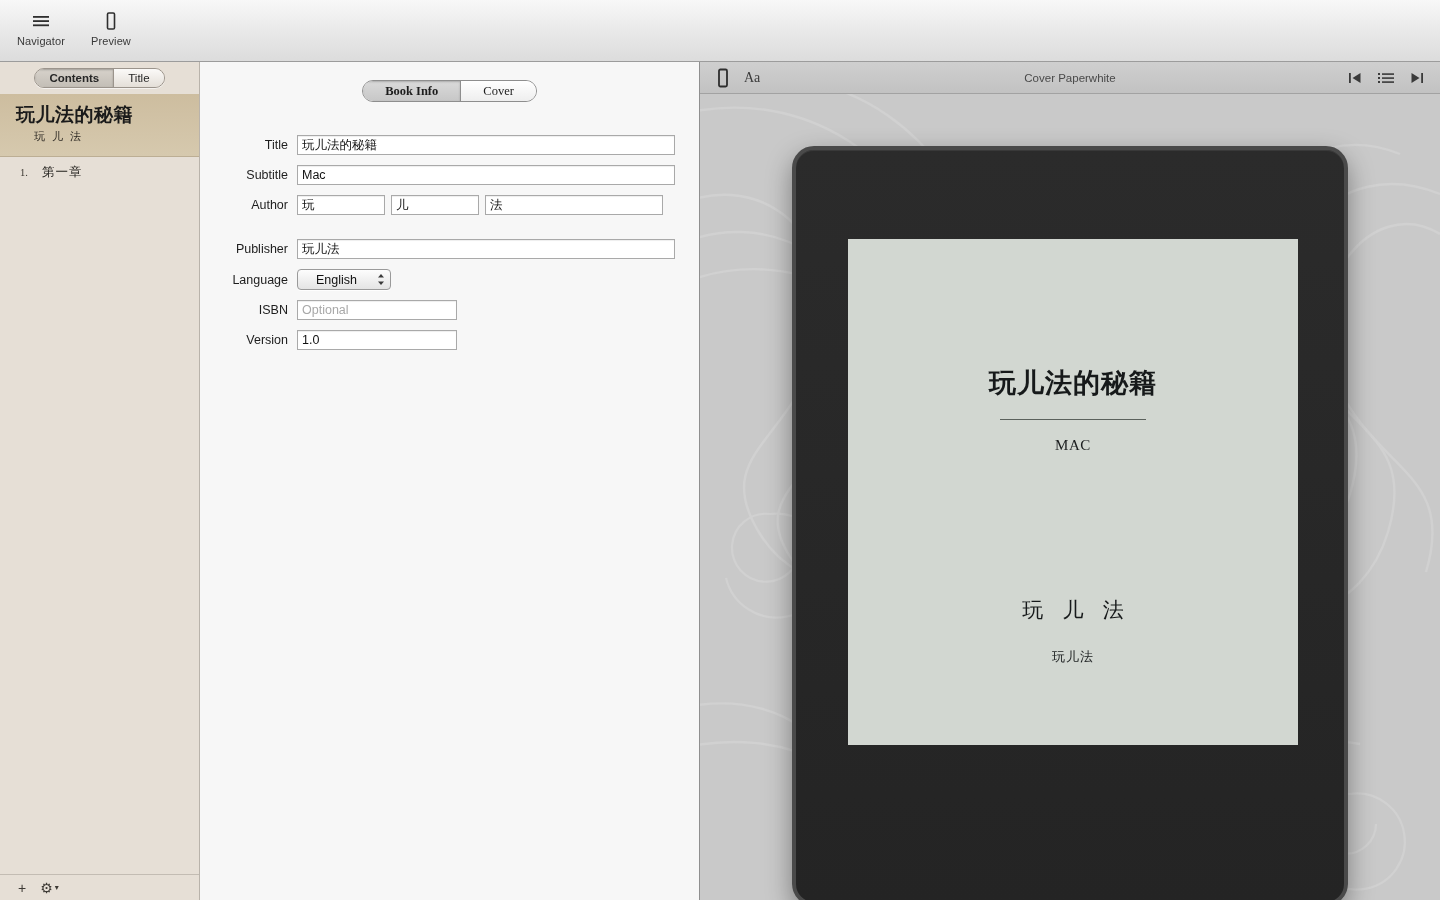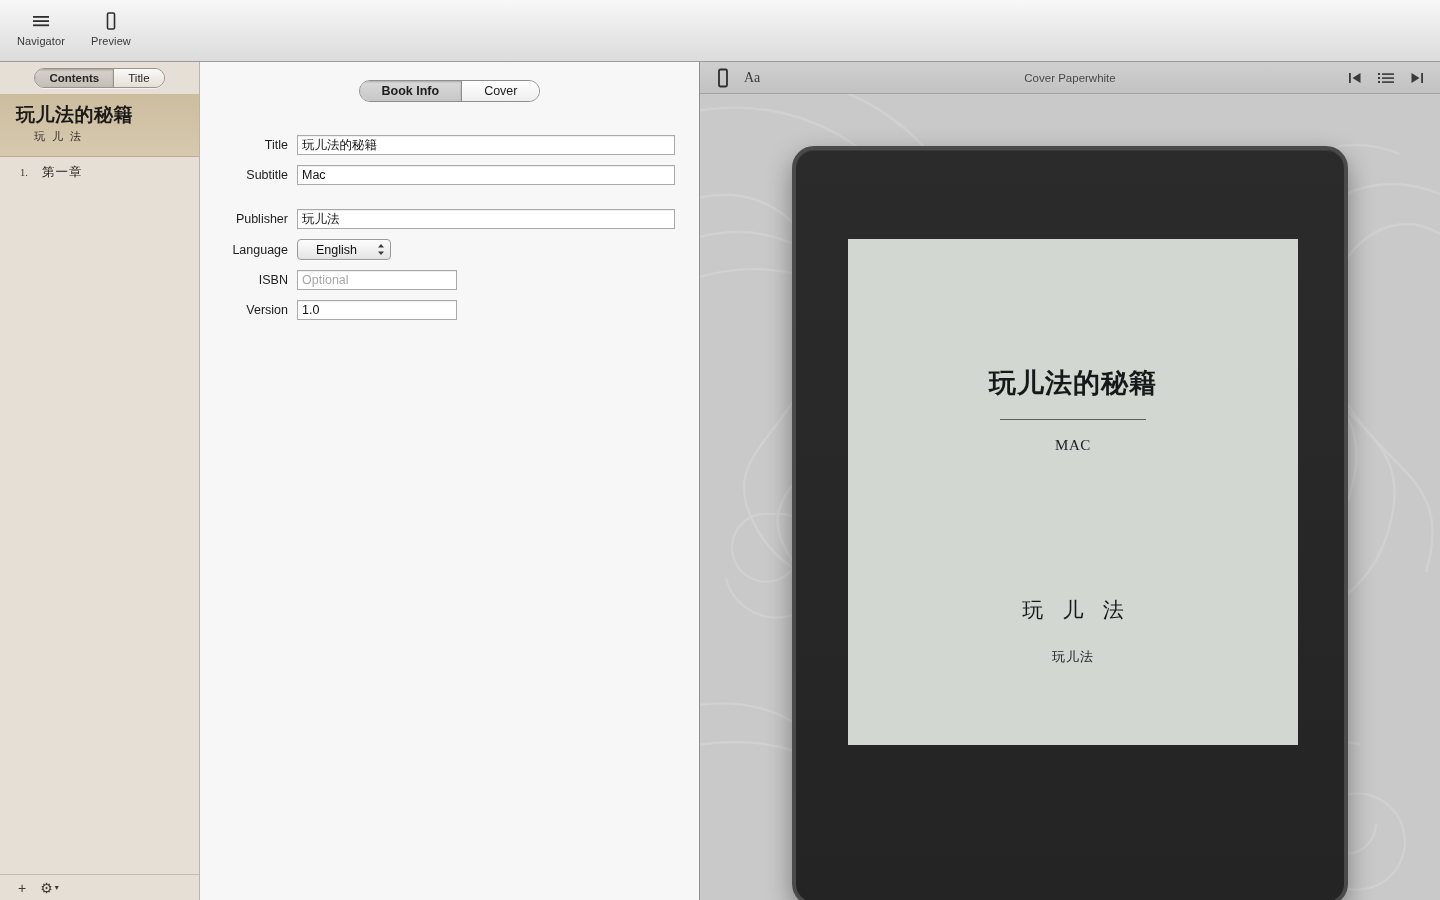--- a/index.html
+++ b/index.html
@@ -89,20 +89,21 @@
   
   .form-panel {
     width: 500px; flex: 0 0 500px; background: #f7f7f7;
     border-right: 1px solid #8f8f8f; position: relative;
   }
   .tabs-wrap { display: flex; justify-content: center; padding-top: 18px; }
   .tabs {
     display: flex; height: 22px; border: 1px solid #8e8e8e; border-radius: 11px;
     overflow: hidden; font-size: 12.5px;
     background: #fff;
+    font-family: Liberation Serif, serif;
   }
   .tabs .tab {
     padding: 0 22px; display: flex; align-items: center; color: #1d1d1d;
     background: linear-gradient(to bottom,#ffffff,#eeeeee); cursor: default;
   }
   .tabs .tab.active {
     background: linear-gradient(to bottom,#dadada,#c7c7c7);
     box-shadow: inset 0 1px 2px rgba(0,0,0,.22);
     font-weight: bold;
   }
@@ -280,20 +281,28 @@
           </div>
         </div>
 
         <div class="frow">
           <div class="flabel">Subtitle</div>
           <div class="fctl">
             <input class="tfield w-full" type="text" value="Mac" style="">
           </div>
         </div>
 
+        <div class="frow">
+          <div class="flabel">Author</div>
+          <div class="fctl">
+            <input class="tfield w-third-a" type="text" value="玩" style="">
+            <input class="tfield w-third-b" type="text" value="儿" style="">
+            <input class="tfield w-third-c" type="text" value="法" style="">
+          </div>
+        </div>
 
         <div class="gap-row"></div>
 
         <div class="frow">
           <div class="flabel">Publisher</div>
           <div class="fctl">
             <input class="tfield w-full" type="text" value="玩儿法" style="">
           </div>
         </div>
 

